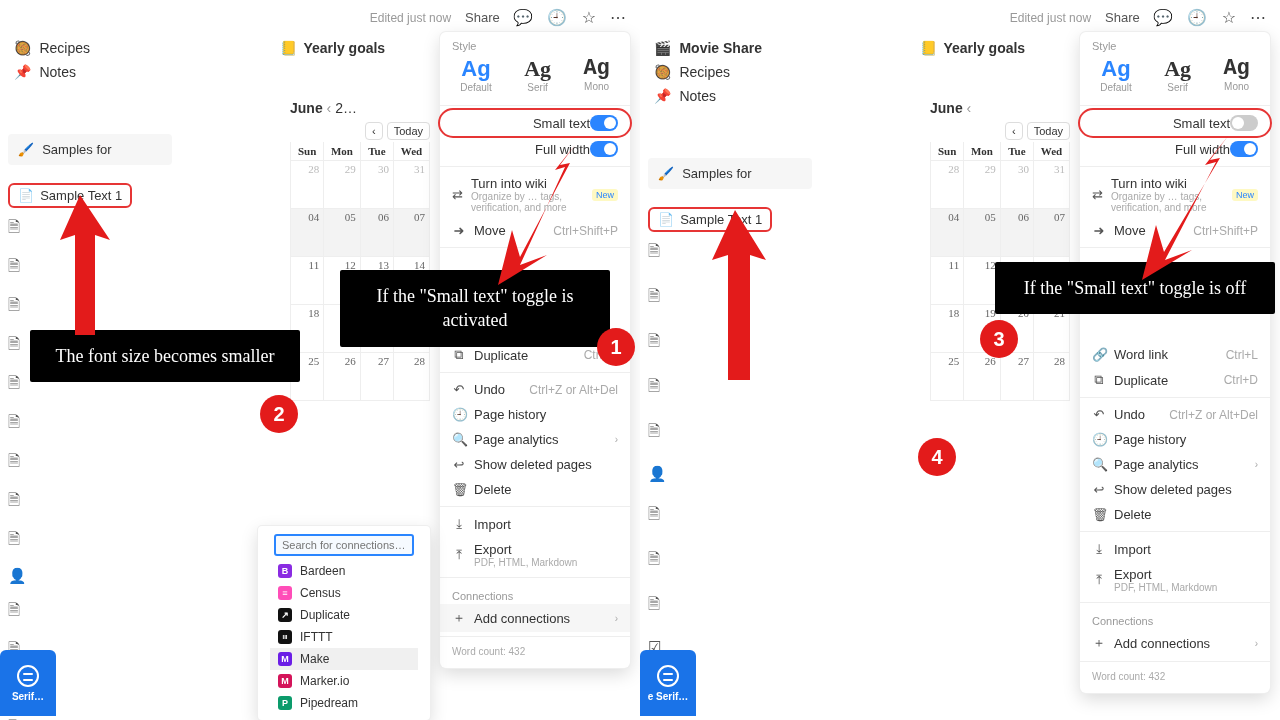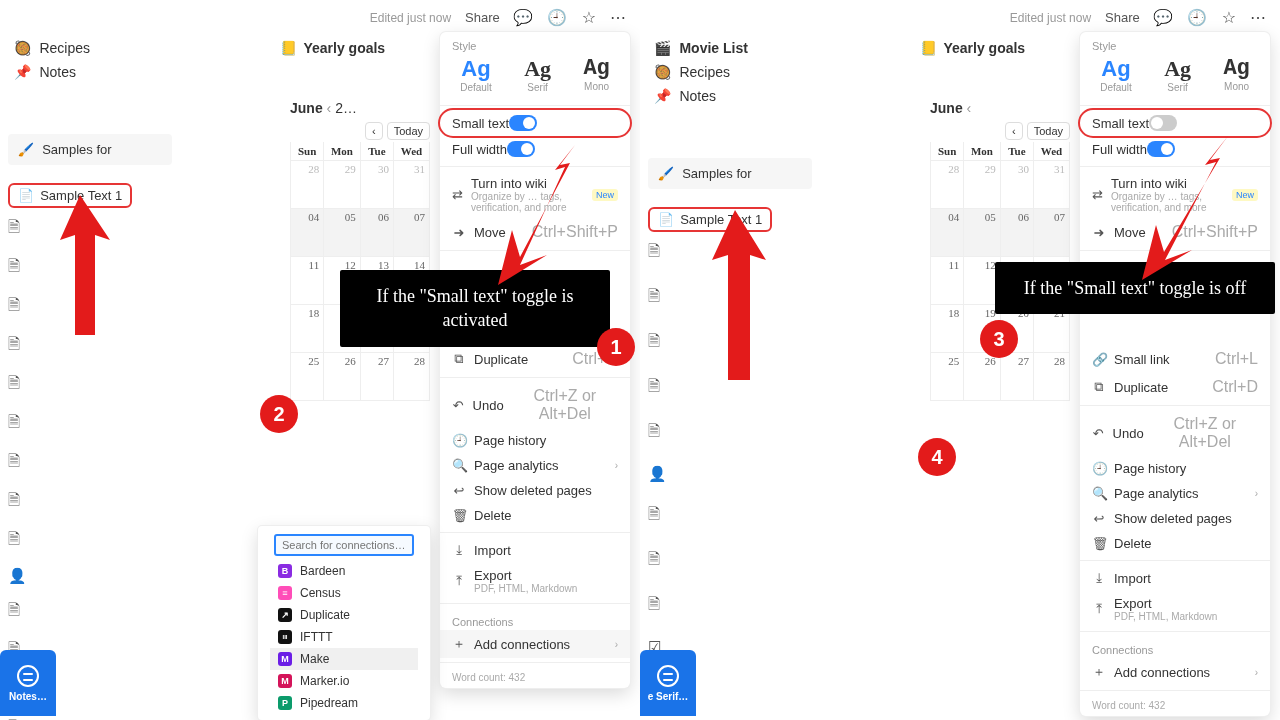--- a/index.html
+++ b/index.html
@@ -26,40 +26,40 @@
 .cal { position: absolute; top: 100px; left: 290px; width: 140px; }
 .cal-nav { display: flex; justify-content: flex-end; align-items: center; gap: 4px; margin-bottom: 2px; }
 .cal-month { font-weight: 400; font-size: 14px; margin-right: auto; }
 .cal-btn { border: 1px solid #ddd; padding: 2px 6px; border-radius: 4px; font-size: 11px; cursor: pointer; background: #fff; }
 .cal-grid { border-collapse: collapse; width: 100%; font-size: 11px; }
 .cal-grid th, .cal-grid td { width: 28px; height: 48px; border: 1px solid #eee; text-align: right; vertical-align: top; padding: 2px 4px; color: #666; font-family: Liberation Serif, serif; }
 .cal-grid th { height: 18px; text-align: center; vertical-align: middle; color: #333; font-weight: 600; border-top: none; }
 .cal-grid .dim { color: #bbb; }
 .cal-grid .hl { background: #f3f3f3; }
 
-.panel { position: absolute; top: 32px; right: 10px; width: 190px; background: #fff; box-shadow: 0 0 0 1px #eee, 0 6px 18px rgba(0,0,0,.15); border-radius: 6px; }
+.panel { position: absolute; top: 32px; right: 10px; width: 190px; background: #fff; box-shadow: 0 0 0 1px #eee, 0 6px 18px rgba(0,0,0,.15); border-radius: 6px; padding-bottom: 6px; }
 .pan-label { font-size: 11px; color: #999; padding: 8px 12px 2px; }
 .font-row { display: flex; justify-content: space-around; padding: 2px 4px 8px; }
 .font-opt { text-align: center; cursor: pointer; }
 .font-opt .ag { font-size: 22px; font-weight: 600; }
 .font-opt.default .ag { color: #2a85ff; }
 .font-opt.serif .ag { font-family: Georgia, serif; }
 .font-opt.mono .ag { font-family: "Courier New", monospace; }
 .font-opt .cap { font-size: 10px; color: #999; }
-.toggle-row { display: flex; justify-content: flex-start; align-items: center; padding: 5px 12px; cursor: pointer; }
+.toggle-row { display: flex; justify-content: flex-end; align-items: center; padding: 5px 12px; cursor: pointer; }
 .toggle-row.sel { outline: 2.5px solid #e63535; border-radius: 14px; }
 .toggle { width: 28px; height: 16px; border-radius: 8px; position: relative; }
 .toggle.on { background: #2a85ff; }
 .toggle.off { background: #ccc; }
 .toggle .knob { width: 12px; height: 12px; background: #fff; border-radius: 50%; position: absolute; top: 2px; }
 .toggle.on .knob { right: 2px; }
 .toggle.off .knob { left: 2px; }
 .sep { border: none; border-top: 1px solid #eee; margin: 4px 0; }
 .menu-item { display: flex; align-items: center; gap: 8px; padding: 5px 12px; cursor: pointer; position: relative; }
-.menu-item .sc { margin-left: auto; font-size: 16px; color: #aaa; text-align: center; }
+.menu-item .sc { margin-left: auto; font-size: 12px; color: #aaa; }
 .menu-item .chev { margin-left: auto; color: #aaa; font-size: 10px; }
 .menu-item .sub { font-size: 10px; color: #aaa; }
 .mi-icon { width: 14px; text-align: center; color: #555; }
 .new-badge { background: #fef9c3; color: #2a85ff; font-size: 9px; padding: 1px 4px; border-radius: 3px; margin-left: auto; }
 
 .connections { position: absolute; left: 258px; bottom: 0; width: 172px; background: #fff; box-shadow: 0 0 0 1px #eee, 0 6px 18px rgba(0,0,0,.15); border-radius: 4px; padding: 6px 12px; }
 .conn-search { width: calc(100% - 8px); margin: 2px 4px 4px; border: 2px solid #2a85ff; border-radius: 3px; padding: 3px 6px; font-size: 11px; color: #999; background: #f6faff; }
 .conn-item { display: flex; align-items: center; gap: 8px; padding: 4px 8px; cursor: pointer; font-size: 12px; }
 .conn-item.active { background: #f0f0f0; }
 .conn-ico { width: 14px; height: 14px; border-radius: 3px; display: inline-flex; align-items: center; justify-content: center; font-size: 9px; color: #fff; font-weight: 700; }
@@ -304,25 +304,26 @@
         <span>Marker.io</span>
       </div>
     <div class="conn-item">
         <span class="conn-ico" style="background:#0b9b6b;">P</span>
         <span>Pipedream</span>
       </div>
   </div>
 
   <div class="spotify">
       <span class="circ"></span>
-      <span>Notes…</span>
+      <span>Serif…</span>
     </div>
 
   <div class="callout" style="top:270px;left:340px;width:270px;">If the "Small text" toggle is activated</div>
   <div class="num-badge" style="top:328px;left:597px;">1</div>
+  <div class="callout" style="top:330px;left:30px;width:270px;">The font size becomes smaller</div>
   <div class="num-badge" style="top:395px;left:260px;">2</div>
   <div class="arrow" style="top:135px;left:480px;">
     <svg width="120" height="150">
         <polygon points="95,10 75,35 85,32 40,130 67,120 18,150 32,95 40,122 90,28 80,30" fill="#e31b1b"></polygon>
       </svg>
   </div>
   <div class="arrow" style="top:195px;left:50px;">
     <svg width="80" height="150">
         <polygon points="30,0 10,45 25,40 25,140 45,140 45,40 60,45" fill="#e31b1b"></polygon>
       </svg>
@@ -338,21 +339,21 @@
       <span>💬</span>
       <span>🕘</span>
       <span>☆</span>
       <span>⋯</span>
     </div>
   </div>
 
   <div class="sidebar">
     <div class="sb-item">
         <span>🎬</span>
-        <b>Movie List</b>
+        <b>Movie Share</b>
       </div>
     <div class="sb-item">
         <span>🥘</span>
         <span>Recipes</span>
       </div>
     <div class="sb-item">
         <span>📌</span>
         <span>Notes</span>
       </div>
     <div class="samples-heading">
@@ -473,21 +474,21 @@
     </div>
     <div class="menu-item">
         <span class="mi-icon">➜</span>
         <span>Move</span>
         <span class="sc">Ctrl+Shift+P</span>
       </div>
     <hr class="sep">
     <div class="menu-item" style="visibility:hidden;height:90px;"></div>
     <div class="menu-item">
         <span class="mi-icon">🔗</span>
-        <span>Small link</span>
+        <span>Word link</span>
         <span class="sc">Ctrl+L</span>
       </div>
     <div class="menu-item">
         <span class="mi-icon">⧉</span>
         <span>Duplicate</span>
         <span class="sc">Ctrl+D</span>
       </div>
     <hr class="sep">
     <div class="menu-item">
         <span class="mi-icon">↶</span>

